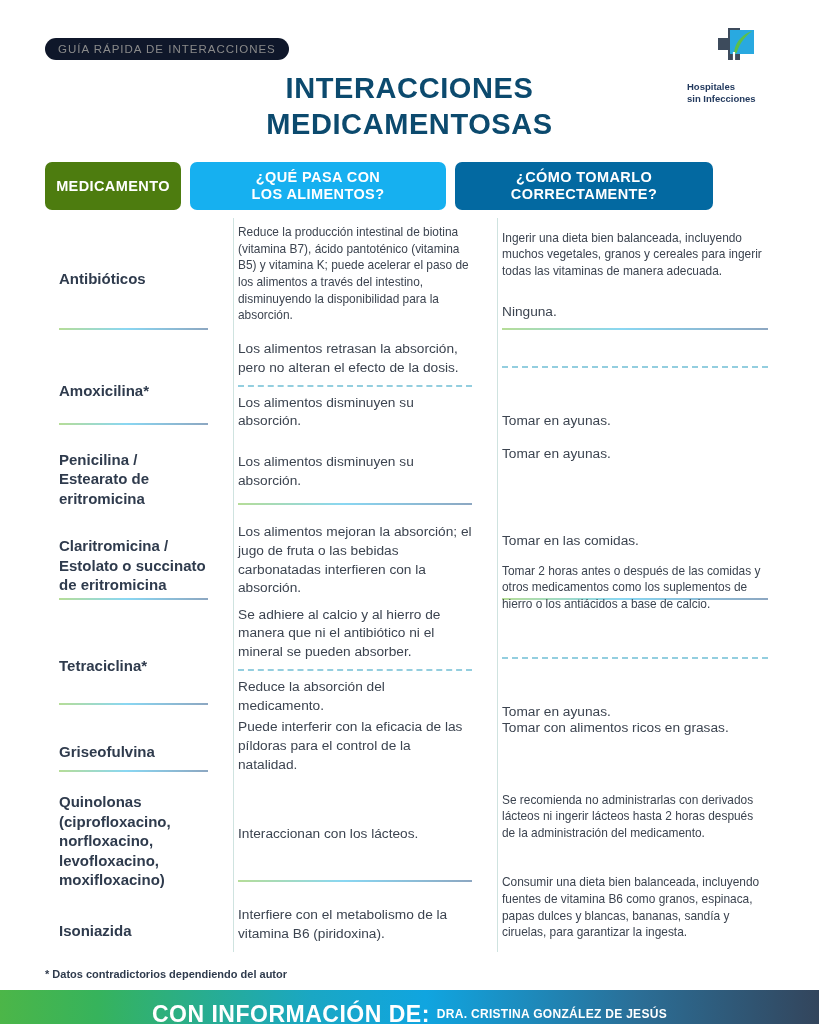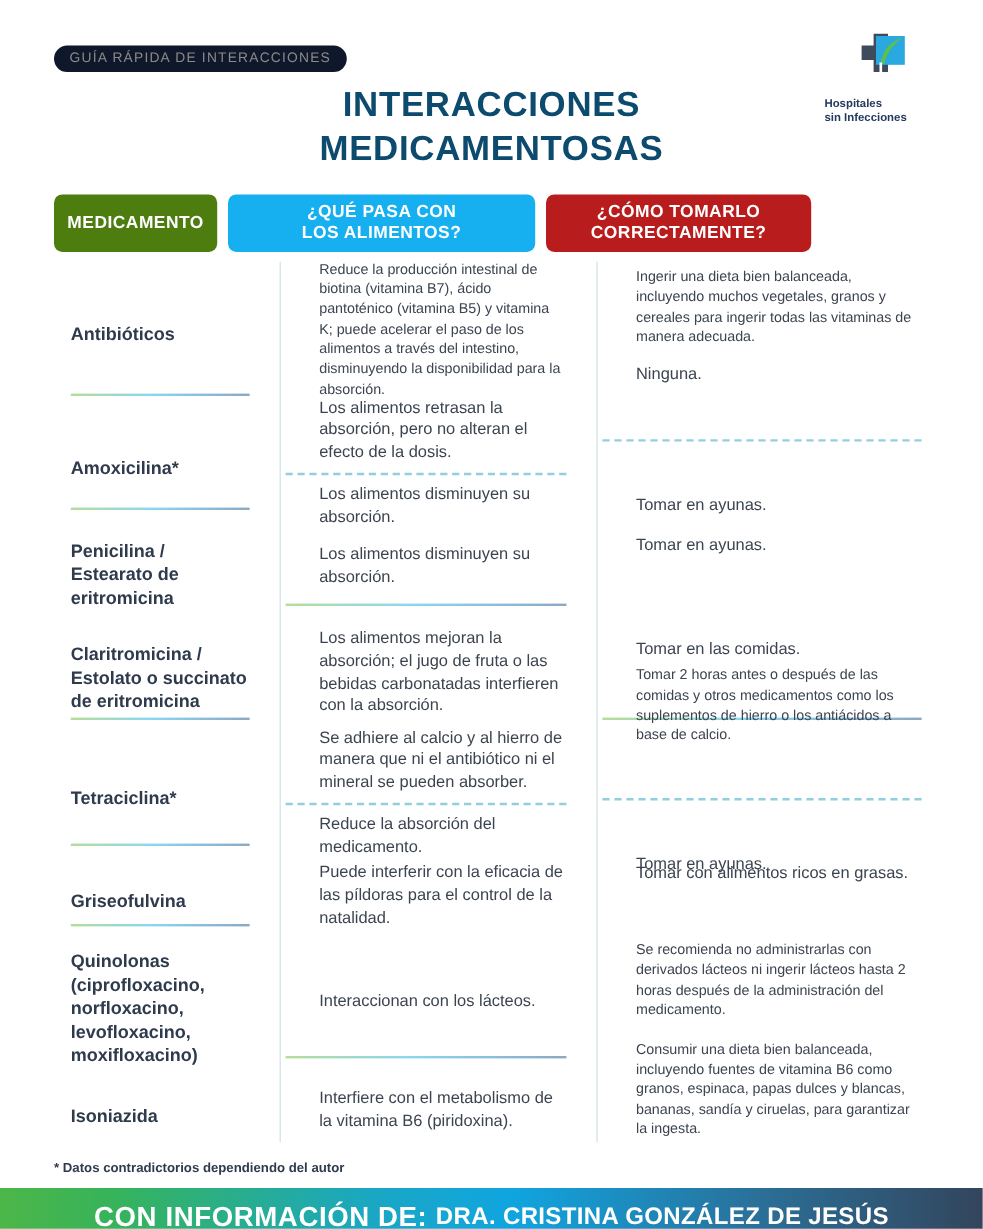--- a/index.html
+++ b/index.html
@@ -95,21 +95,21 @@
     letter-spacing: 0.4px;
     line-height: 1.15;
     display: flex;
     align-items: center;
     justify-content: center;
     text-align: center;
     padding: 0 8px;
   }
   .pill-med   { width: 136px; background: #4d7c0f; }
   .pill-food  { width: 256px; background: #16b0f0; }
-  .pill-howto { width: 221px; background: #b91c1c; }
+  .pill-howto { width: 258px; background: #0369a1; }
   .pill span { display: block; }
 
   
   .table {
     flex: 1 1 auto;
     padding: 0 45px;
     position: relative;
   }
 
   .vline {
@@ -142,21 +142,20 @@
     color: #2f3b4d;
     font-weight: bold;
     font-size: 15px;
     line-height: 1.3;
   }
 
   .body-text {
     color: #3c4450;
     font-size: 13.7px;
     line-height: 1.37;
-    margin-left: 28px;
   }
   .body-text.small {
     font-size: 11.9px;
     line-height: 1.4;
   }
 
   
   .divider {
     height: 2px;
     background: linear-gradient(to right, #7ac143 0%, #29b6e8 45%, #2f5f8f 100%);
@@ -199,21 +198,21 @@
     justify-content: center;
     color: #ffffff;
     gap: 7px;
   }
   .footer-pre {
     font-size: 23px;
     letter-spacing: 0.5px;
     font-weight: 700;
   }
   .footer-name {
-    font-size: 20px;
+    font-size: 12px;
     letter-spacing: 0.3px;
     font-weight: bold;
   }
 </style>
 </head>
 <body>
 
 <div class="page">
 
   <div class="header">

